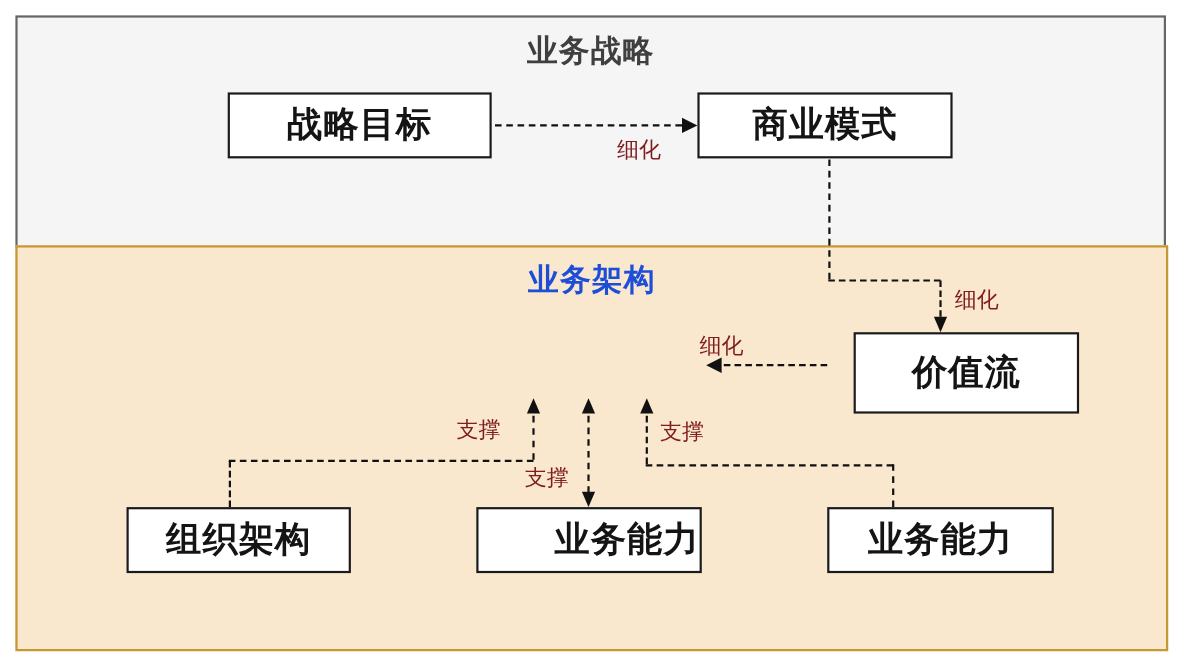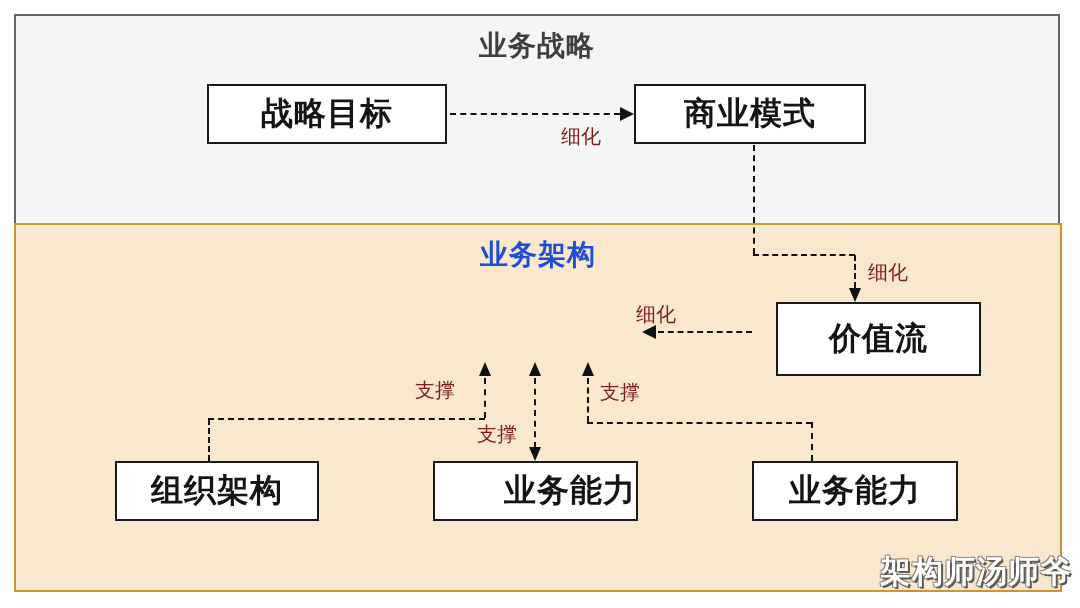--- a/index.html
+++ b/index.html
@@ -100,15 +100,14 @@
   </div>
 
   <div>
     <div class="seg v" style="left:587px;top:378px;height:44px;"></div>
     <div class="seg h" style="left:587px;top:422px;width:225px;"></div>
     <div class="seg v" style="left:811px;top:422px;height:39px;"></div>
     <div class="ah ah-up" style="left:582px;top:362px;"></div>
     <div class="elabel" style="left:600px;top:379px;">支撑</div>
   </div>
 
-  <div class="watermark">架构师汤师爷</div>
 
 </div>
 
 </body></html>

